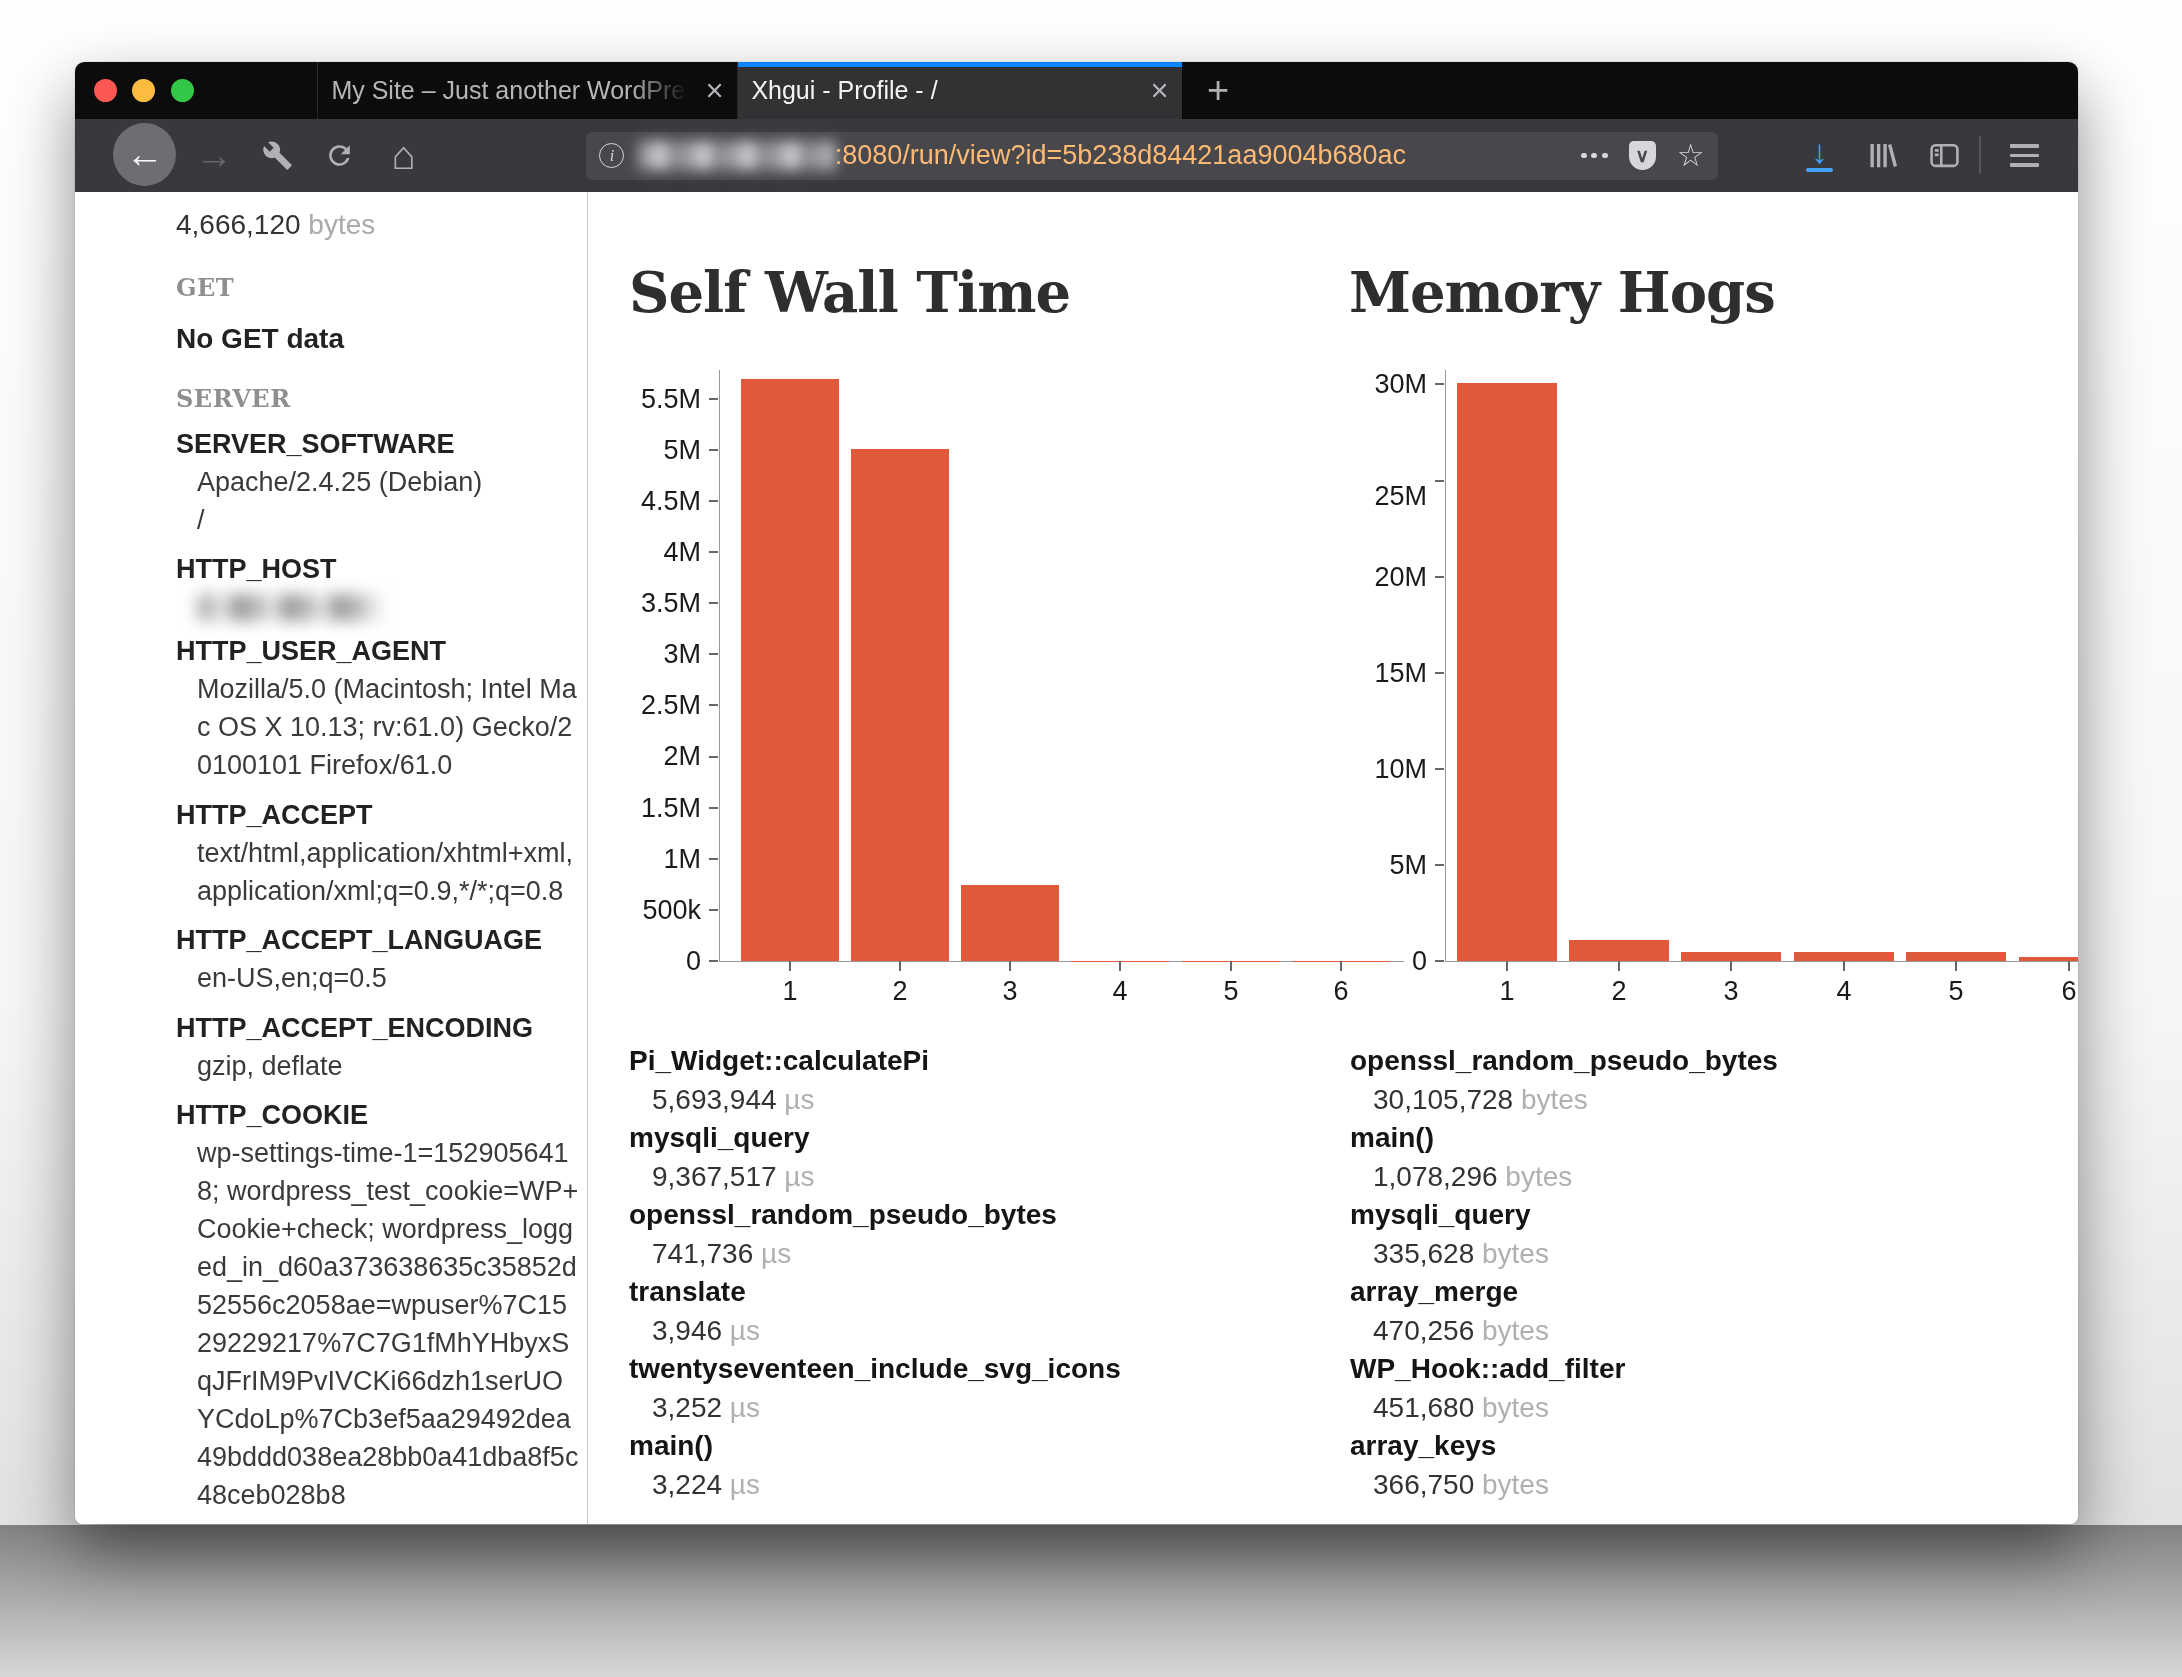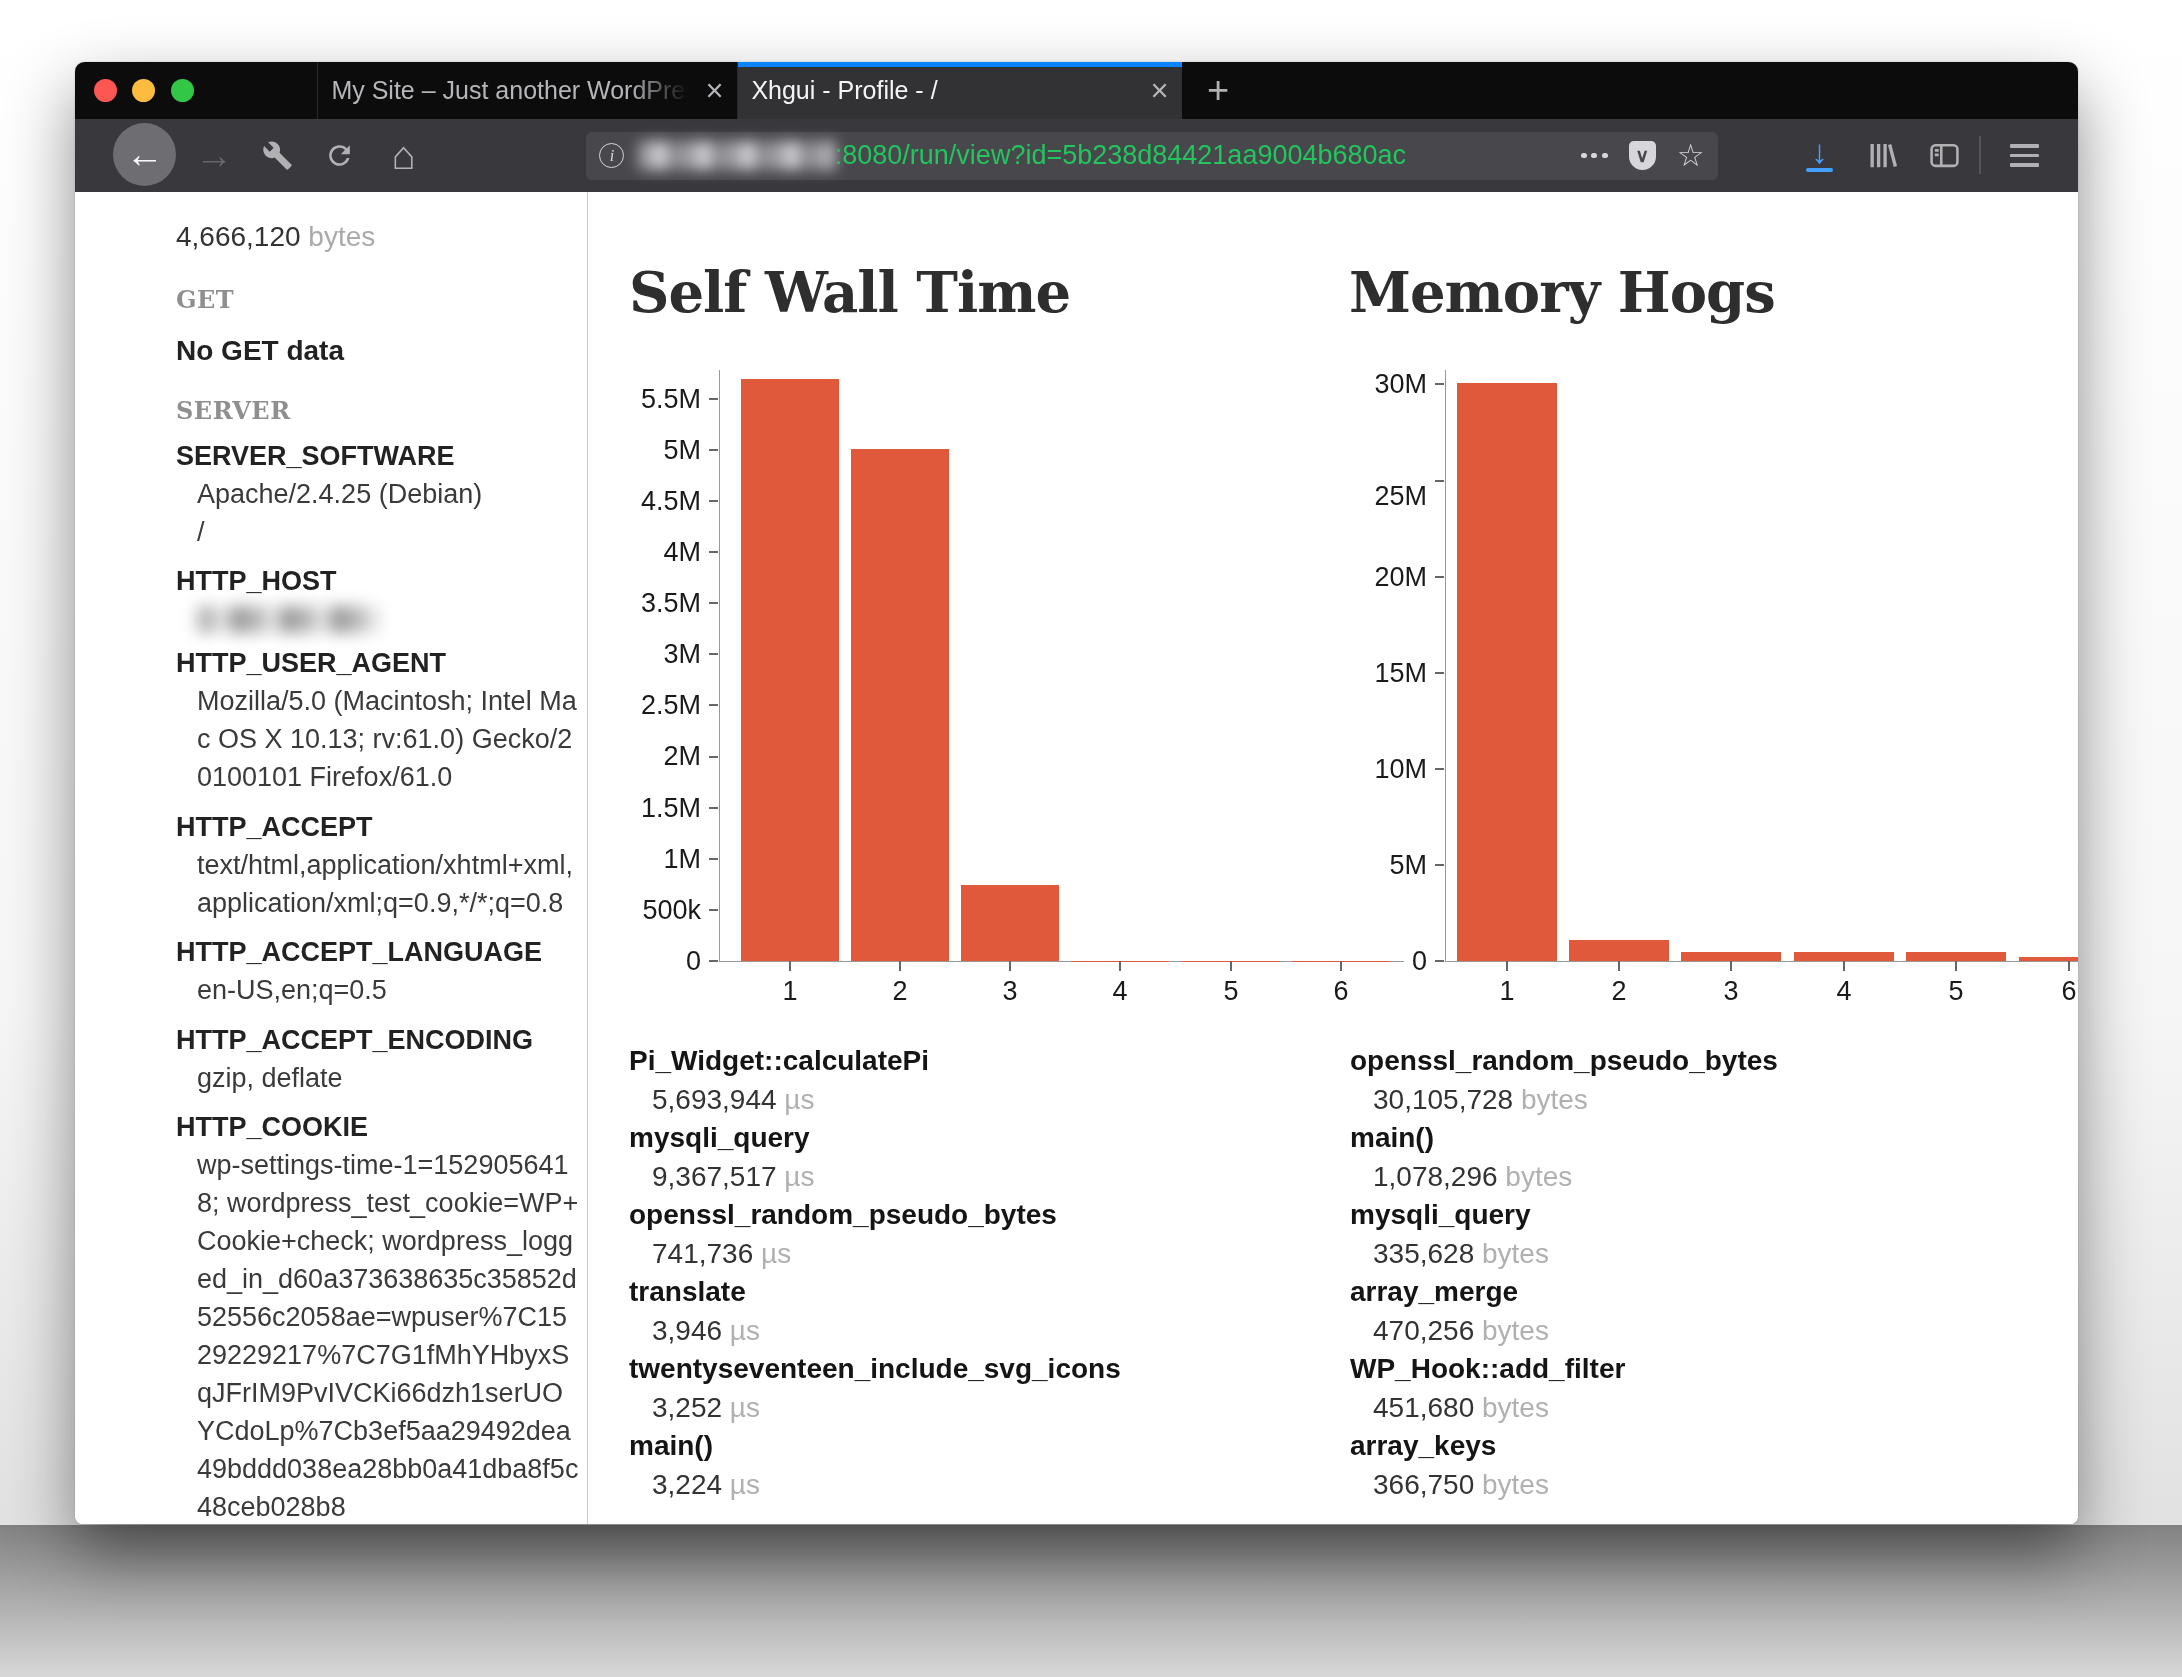--- a/index.html
+++ b/index.html
@@ -37,39 +37,39 @@
   .fwd{left:110px;width:58px;font-size:38px;color:#65656c;}
   .wrench{left:173px;width:58px;} .reload{left:235px;width:58px;} .home{left:298px;width:61px;font-size:40px;}
   .urlbar{position:absolute;left:511px;top:12.5px;width:1132px;height:48px;background:#47474c;
        border-radius:5.8px;display:flex;align-items:center;padding:0 13.4px;box-sizing:border-box;}
   .info-circle{width:23px;height:23px;border:1.9px solid #d7d7db;border-radius:50%;color:#d7d7db;
        font-size:16.3px;display:flex;align-items:center;justify-content:center;flex:0 0 auto;
        font-family:"Liberation Serif",serif;font-style:italic;}
   .blur-chip{height:29px;border-radius:2.9px;filter:blur(6.7px);
        background:repeating-linear-gradient(90deg,#9f9fa3 0 15.4px,#cfcfd3 15.4px 29px,#8b8b90 29px 44px);}
   .url-host-blur{width:197px;margin-left:13.4px;flex:0 0 auto;}
-  .url-path{color:#22c55e;font-size:27px;white-space:nowrap;overflow:hidden;flex:1;
+  .url-path{color:#fdba74;font-size:27px;white-space:nowrap;overflow:hidden;flex:1;
        -webkit-mask-image:linear-gradient(90deg,#000 88%,transparent 99%);
        mask-image:linear-gradient(90deg,#000 88%,transparent 99%);}
   .url-right{display:flex;align-items:center;gap:21px;flex:0 0 auto;margin-left:7.7px;}
   .dots3{display:flex;gap:4.8px;} .dots3 i{width:5.8px;height:5.8px;border-radius:50%;background:#d7d7db;}
   .pocket{width:27px;height:29px;background:#d7d7db;border-radius:4.8px 4.8px 13.4px 13.4px;
        display:flex;align-items:center;justify-content:center;color:#47474c;font-size:19px;font-weight:bold;}
   .star{color:#d7d7db;font-size:31px;line-height:1;}
   .dl{left:1714px;width:61px;flex-direction:column;gap:1.9px;}
   .dl .arr{color:#45a1ff;font-size:33px;font-weight:bold;line-height:.8;}
   .dl .tray{width:27px;height:3.8px;background:#45a1ff;border-radius:1.9px;}
   .lib{left:1777px;width:60px;} .sbt{left:1839px;width:60px;}
   .sep{position:absolute;left:1904px;top:17.3px;width:1.9px;height:38px;background:#55555b;}
   .burger{left:1914px;width:71px;flex-direction:column;gap:5.8px;}
   .burger i{width:29px;height:3.8px;background:#b1b1b3;border-radius:1px;}
   
   .content{position:absolute;left:0;top:130px;right:0;bottom:0;background:#fff;}
   .sidebar{position:absolute;left:0;top:0;bottom:0;width:513px;box-sizing:border-box;
-       border-right:1px solid #c9c9c9;padding:26px 23px 0 101px;overflow:hidden;color:#333;}
+       border-right:1px solid #c9c9c9;padding:14px 23px 0 101px;overflow:hidden;color:#333;}
   .peak{font-size:28px;line-height:38px;color:#333;}
   .unit{color:#aaa;}
   .side-h{font-family:"DejaVu Serif","Liberation Serif",serif;font-weight:bold;
        color:#8f8f8f;font-size:24px;margin:29px 0 0 0;letter-spacing:0.5px;}
   .no-get{font-weight:bold;font-size:28px;margin-top:21px;color:#222;}
   dl{margin:5.8px 0 0 0;}
   dt{font-weight:bold;font-size:27px;line-height:38px;margin-top:11.5px;color:#222;}
   dd{margin:0 0 0 21px;font-size:27px;line-height:38px;color:#3a3a3a;
        width:384px;overflow-wrap:break-word;word-break:break-all;}
   .host-blur{width:183px;height:27px;margin-top:5.8px;filter:blur(7.7px);

